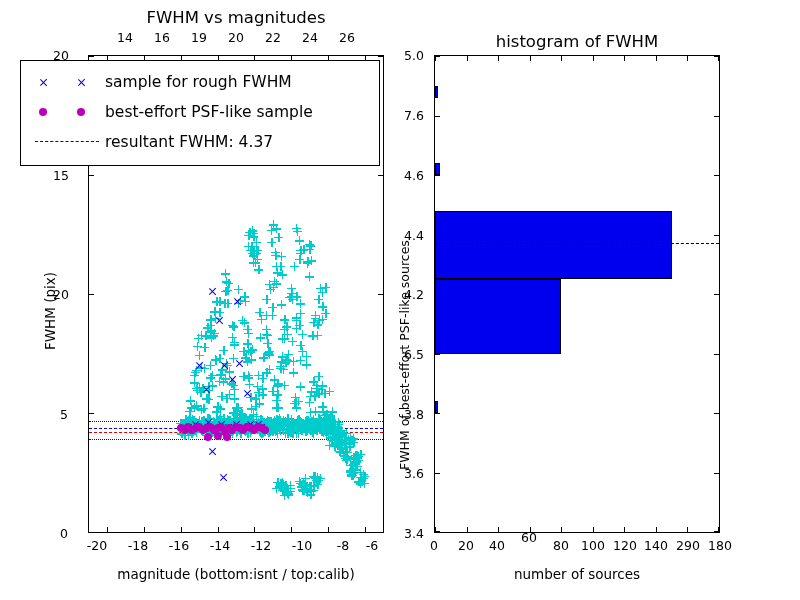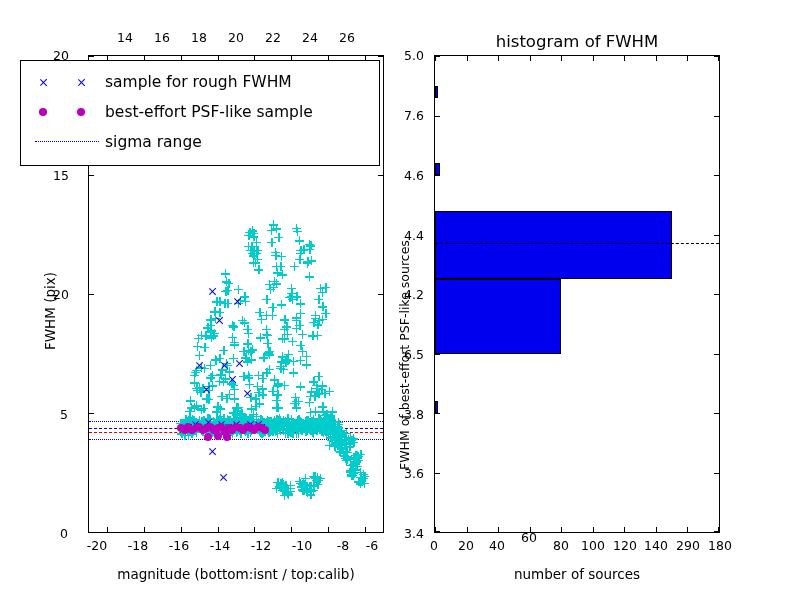--- a/index.html
+++ b/index.html
@@ -51,24 +51,25 @@
 
   .title{font-size:16.5px;}
   .axlabel{font-size:13.5px;}
   .ticklab{font-size:12.5px;}
 </style>
 </head>
 <body>
 
 <div id="root">
 
+  <div class="txt title ctr" style="left:236px;top:8px;">FWHM vs magnitudes</div>
 
   <div class="txt ticklab ctr" style="left:125px;top:30px;">14</div>
   <div class="txt ticklab ctr" style="left:162px;top:30px;">16</div>
-  <div class="txt ticklab ctr" style="left:199px;top:30px;">18</div>
+  <div class="txt ticklab ctr" style="left:199px;top:30px;">19</div>
   <div class="txt ticklab ctr" style="left:236px;top:30px;">20</div>
   <div class="txt ticklab ctr" style="left:273px;top:30px;">22</div>
   <div class="txt ticklab ctr" style="left:310px;top:30px;">24</div>
   <div class="txt ticklab ctr" style="left:347px;top:30px;">26</div>
 
   <div class="txt ticklab" style="left:60px;top:526px;">0</div>
   <div class="txt ticklab" style="left:60px;top:407px;">5</div>
   <div class="txt ticklab" style="left:53px;top:287px;">20</div>
   <div class="txt ticklab" style="left:53px;top:168px;">15</div>
   <div class="txt ticklab" style="left:53px;top:48px;">20</div>
@@ -1252,19 +1253,19 @@
     </div>
     <div class="leg-row">
       <div class="leg-sym">
         <span class="marker m-dot s1"></span>
         <span class="marker m-dot s2"></span>
       </div>
       <div class="leg-label">best-effort PSF-like sample</div>
     </div>
     <div class="leg-row">
       <div class="leg-sym">
-        <span class="leg-line" style="border-top:1.6px dotted #0000cc;"></span>
+        <span class="leg-line" style="border-top:1.6px dashed #0000cc;"></span>
       </div>
-      <div class="leg-label">sigma range</div>
+      <div class="leg-label">resultant FWHM: 4.37</div>
     </div>
   </div>
 
 </div>
 
 </body></html>

